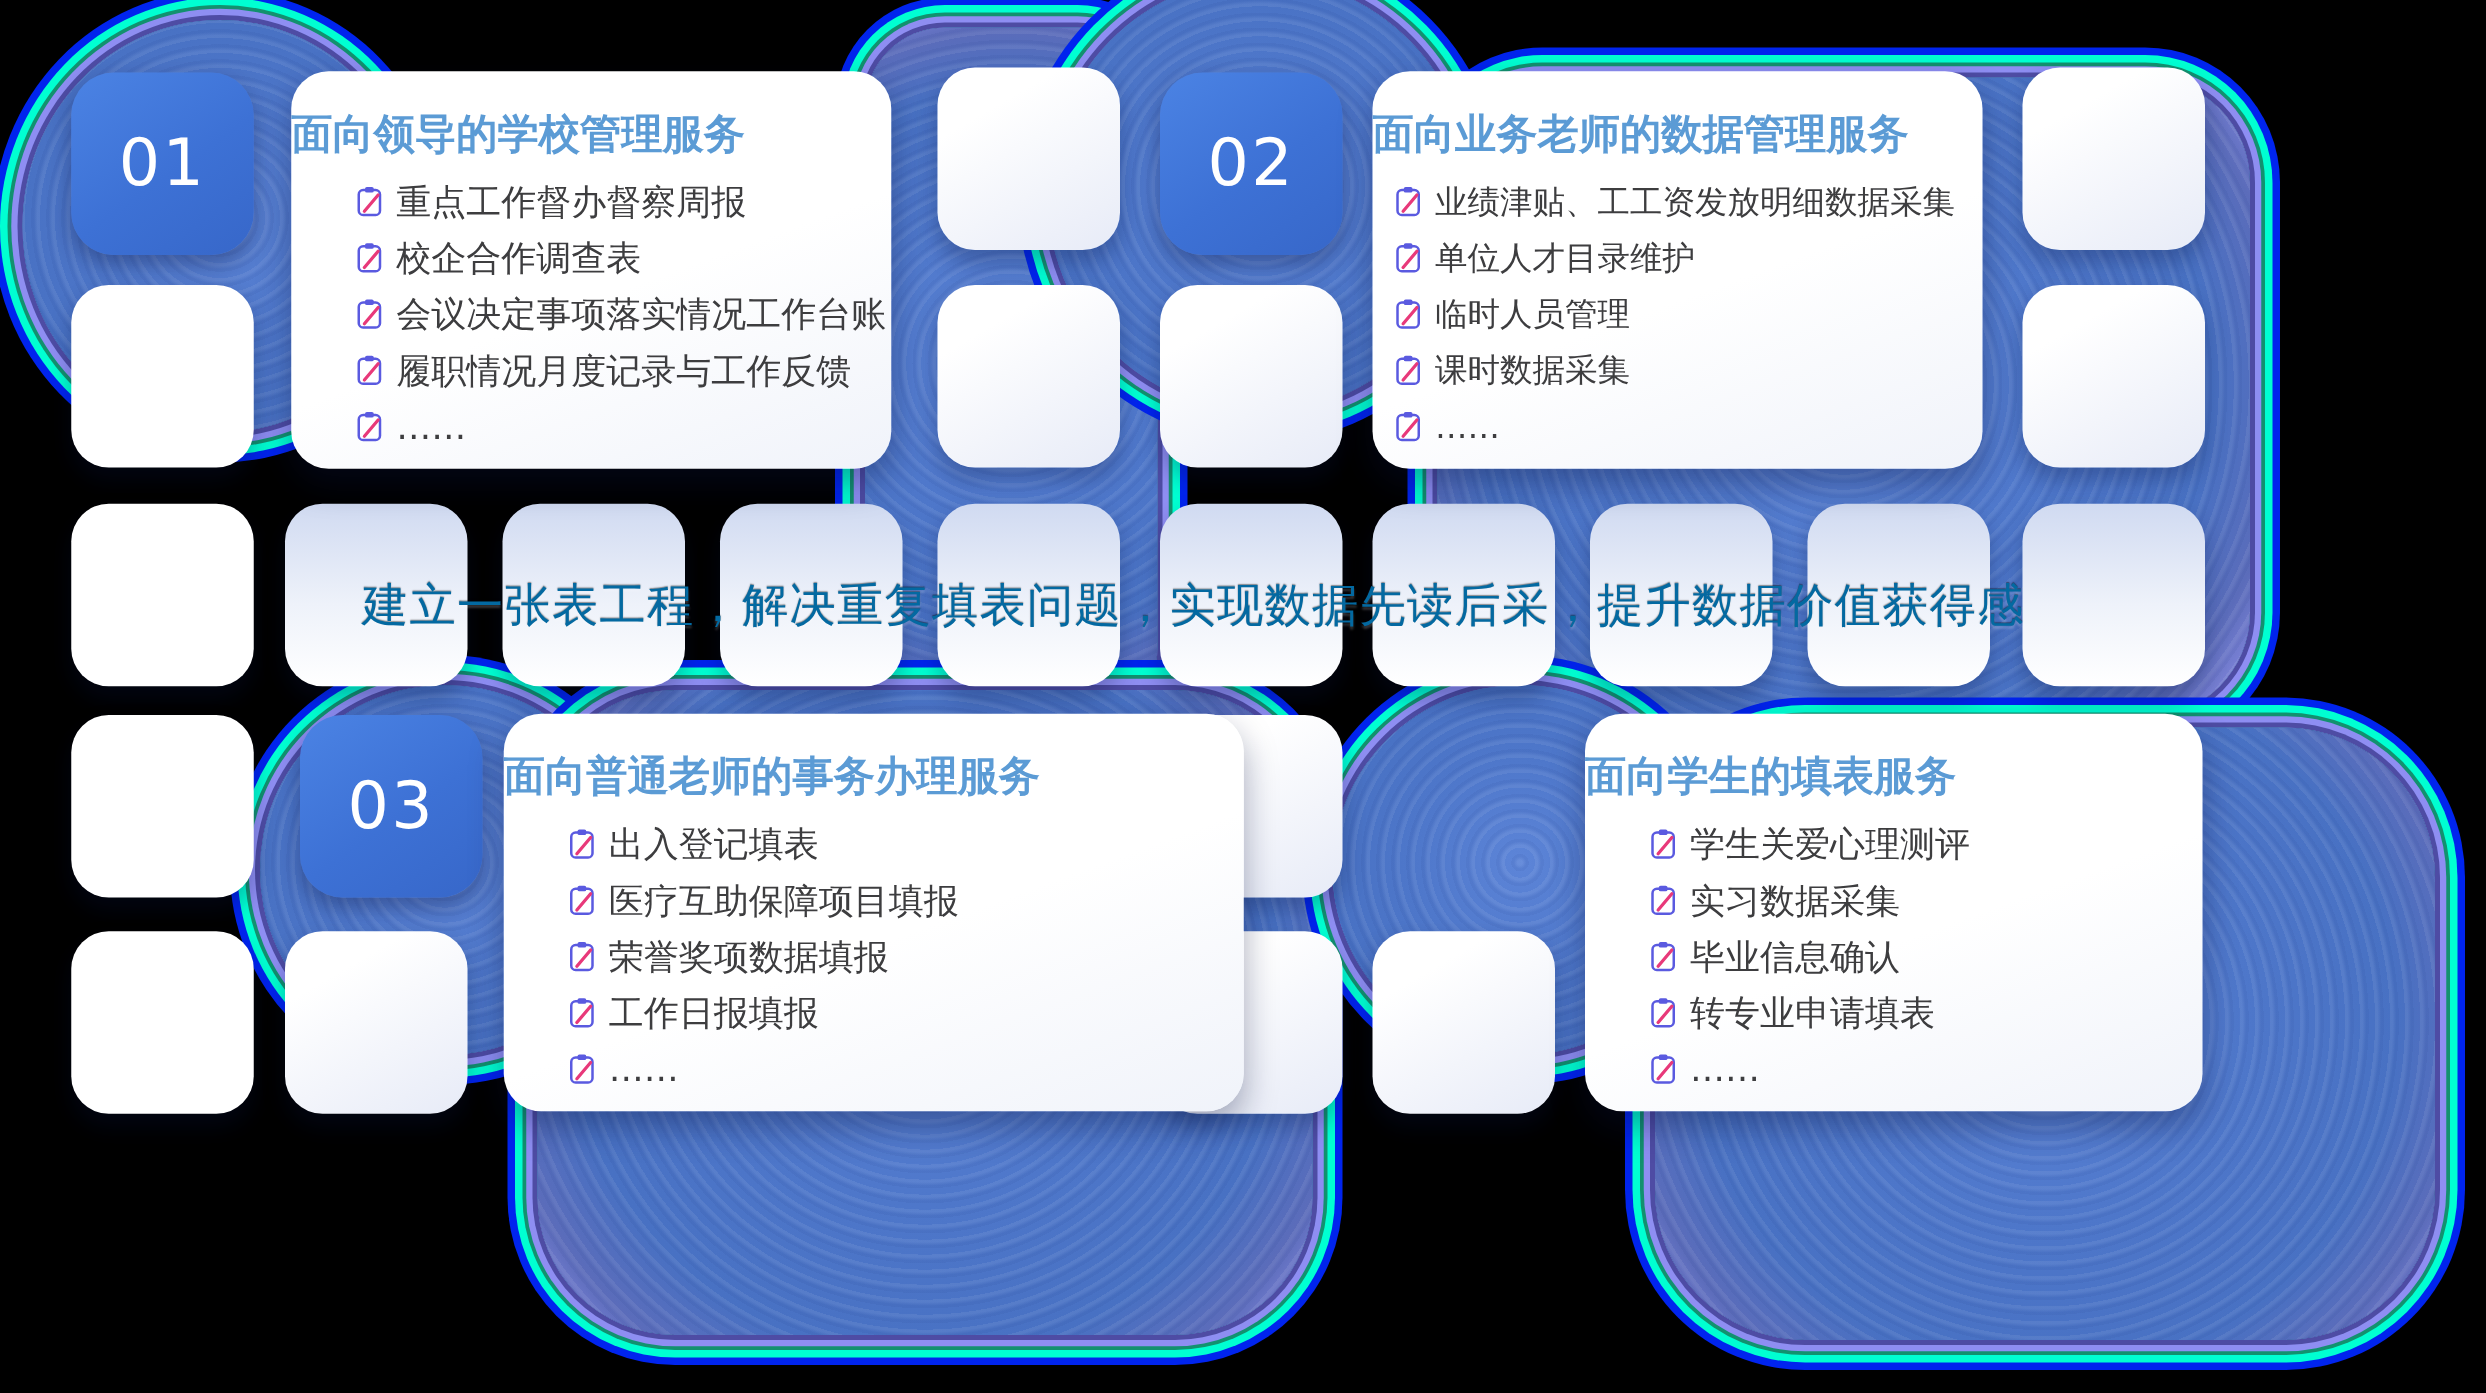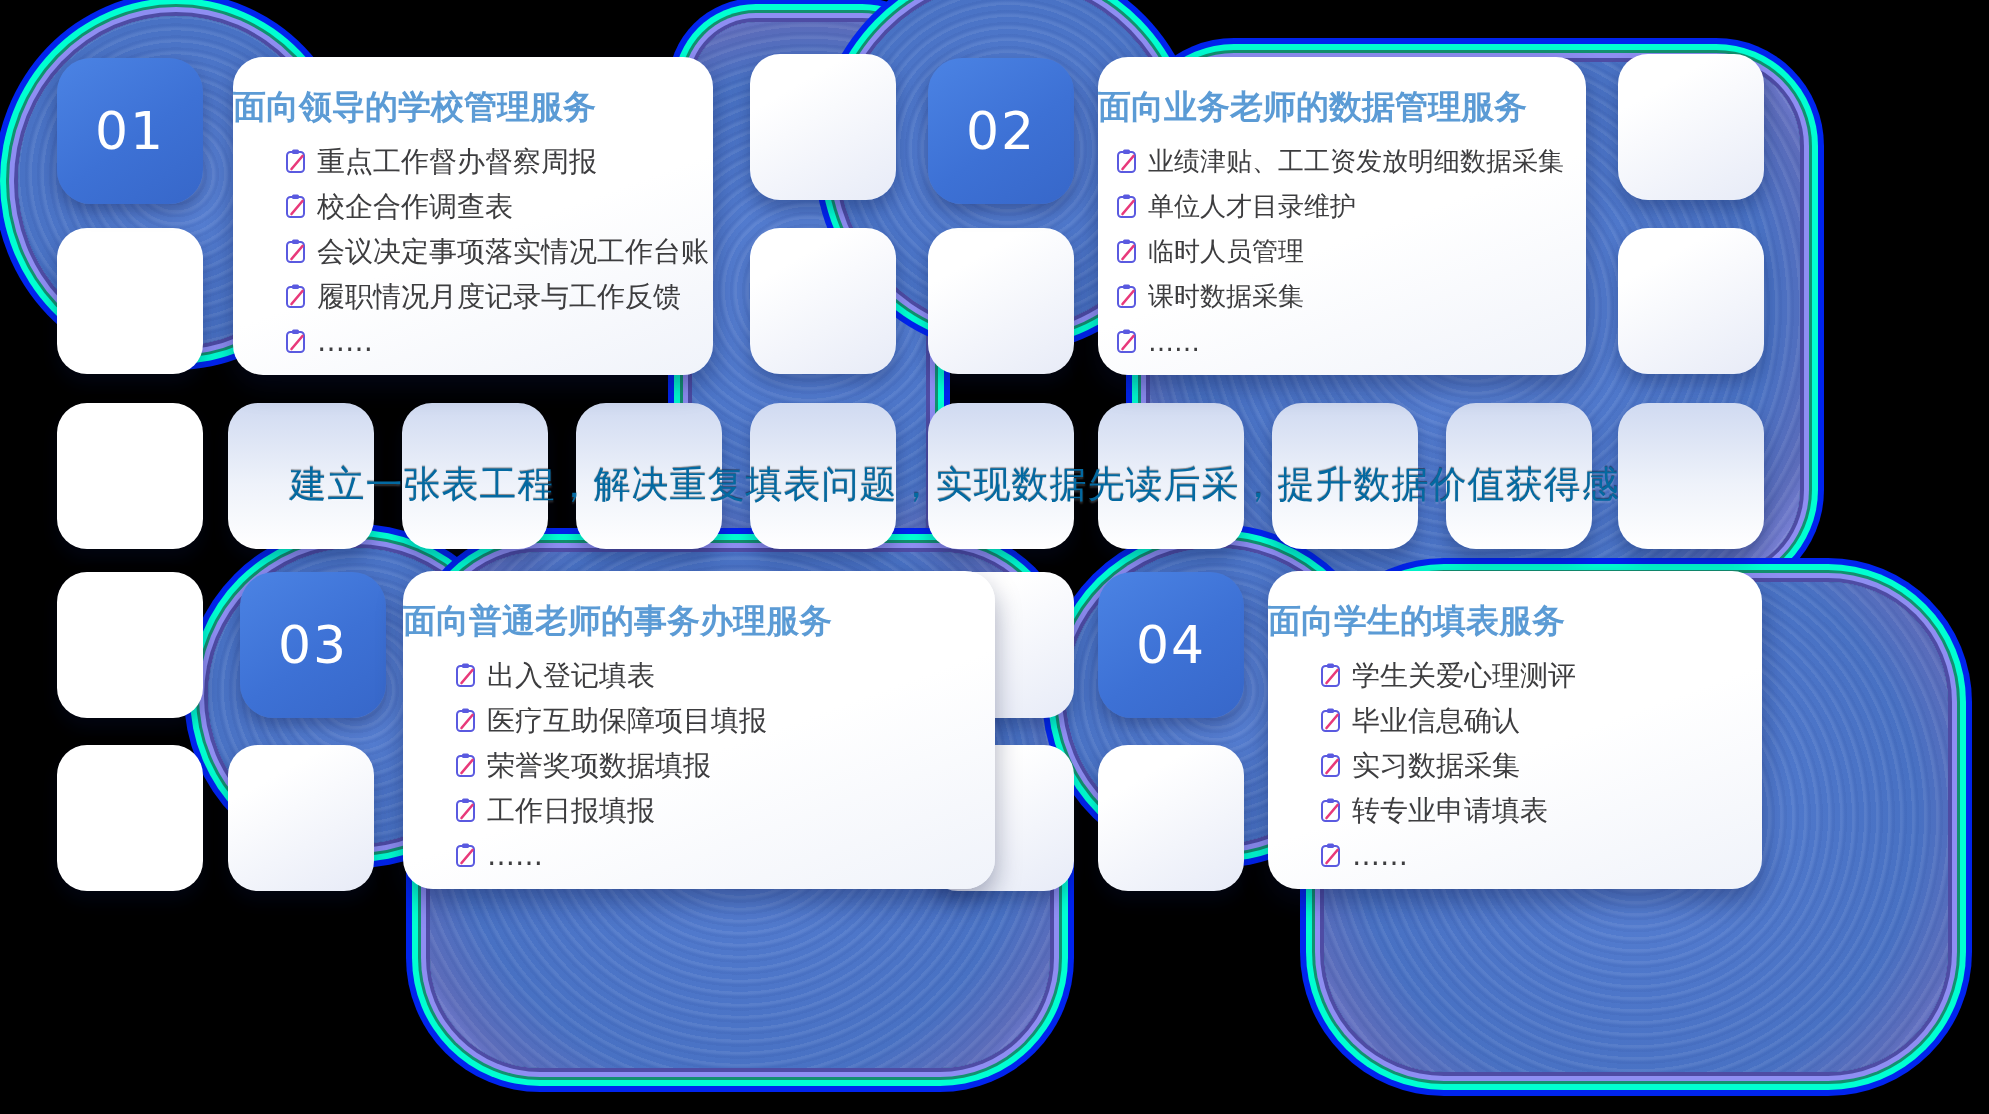--- a/index.html
+++ b/index.html
@@ -103,23 +103,20 @@
 
   <div class="badge" style="left:57px;top:58px;">
     <span>01</span>
   </div>
   <div class="badge" style="left:928px;top:58px;">
     <span>02</span>
   </div>
   <div class="badge" style="left:240px;top:572px;">
     <span>03</span>
   </div>
-  <div class="badge" style="left:1098px;top:572px;">
-    <span>04</span>
-  </div>
 
   <div class="card" style="left:233px;top:57px;width:480px;">
     <div class="card-title">面向领导的学校管理服务</div>
     <ul class="items">
       <li>
         <span class="icon">
             <svg width="25" height="27" viewBox="0 0 25 27">
               <rect x="2" y="4" width="17" height="20" rx="3.5" fill="#ffffff" stroke="#5a5ae0" stroke-width="2"></rect>
               <rect x="7" y="1.5" width="7" height="4.5" rx="1.5" fill="#5a5ae0"></rect>
               <line x1="17.5" y1="8" x2="6.5" y2="21" stroke="#e8397a" stroke-width="2.6" stroke-linecap="round"></line>
@@ -296,40 +293,40 @@
         <span class="item-text">学生关爱心理测评</span>
       </li>
       <li>
         <span class="icon">
             <svg width="25" height="27" viewBox="0 0 25 27">
               <rect x="2" y="4" width="17" height="20" rx="3.5" fill="#ffffff" stroke="#5a5ae0" stroke-width="2"></rect>
               <rect x="7" y="1.5" width="7" height="4.5" rx="1.5" fill="#5a5ae0"></rect>
               <line x1="17.5" y1="8" x2="6.5" y2="21" stroke="#e8397a" stroke-width="2.6" stroke-linecap="round"></line>
             </svg>
           </span>
+        <span class="item-text">实习数据采集</span>
+      </li>
+      <li>
+        <span class="icon">
+            <svg width="25" height="27" viewBox="0 0 25 27">
+              <rect x="2" y="4" width="17" height="20" rx="3.5" fill="#ffffff" stroke="#5a5ae0" stroke-width="2"></rect>
+              <rect x="7" y="1.5" width="7" height="4.5" rx="1.5" fill="#5a5ae0"></rect>
+              <line x1="17.5" y1="8" x2="6.5" y2="21" stroke="#e8397a" stroke-width="2.6" stroke-linecap="round"></line>
+            </svg>
+          </span>
         <span class="item-text">毕业信息确认</span>
       </li>
       <li>
         <span class="icon">
             <svg width="25" height="27" viewBox="0 0 25 27">
               <rect x="2" y="4" width="17" height="20" rx="3.5" fill="#ffffff" stroke="#5a5ae0" stroke-width="2"></rect>
               <rect x="7" y="1.5" width="7" height="4.5" rx="1.5" fill="#5a5ae0"></rect>
               <line x1="17.5" y1="8" x2="6.5" y2="21" stroke="#e8397a" stroke-width="2.6" stroke-linecap="round"></line>
             </svg>
           </span>
-        <span class="item-text">实习数据采集</span>
-      </li>
-      <li>
-        <span class="icon">
-            <svg width="25" height="27" viewBox="0 0 25 27">
-              <rect x="2" y="4" width="17" height="20" rx="3.5" fill="#ffffff" stroke="#5a5ae0" stroke-width="2"></rect>
-              <rect x="7" y="1.5" width="7" height="4.5" rx="1.5" fill="#5a5ae0"></rect>
-              <line x1="17.5" y1="8" x2="6.5" y2="21" stroke="#e8397a" stroke-width="2.6" stroke-linecap="round"></line>
-            </svg>
-          </span>
         <span class="item-text">转专业申请填表</span>
       </li>
       <li>
         <span class="icon">
             <svg width="25" height="27" viewBox="0 0 25 27">
               <rect x="2" y="4" width="17" height="20" rx="3.5" fill="#ffffff" stroke="#5a5ae0" stroke-width="2"></rect>
               <rect x="7" y="1.5" width="7" height="4.5" rx="1.5" fill="#5a5ae0"></rect>
               <line x1="17.5" y1="8" x2="6.5" y2="21" stroke="#e8397a" stroke-width="2.6" stroke-linecap="round"></line>
             </svg>
           </span>

